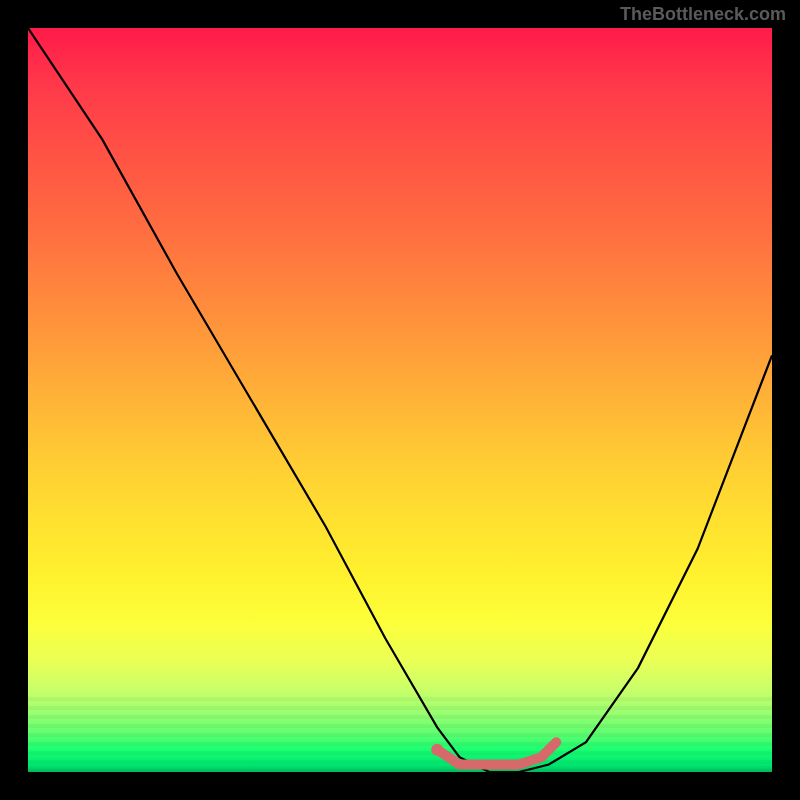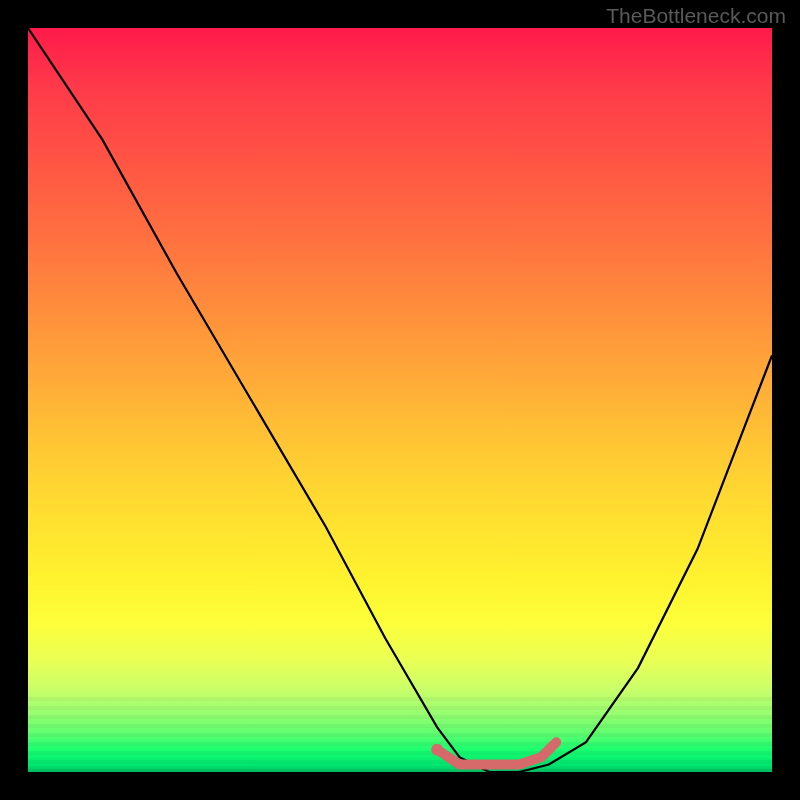--- a/index.html
+++ b/index.html
@@ -9,22 +9,22 @@
     height: 800px;
     background: #000;
     font-family: Arial, sans-serif;
     overflow: hidden;
   }
   .watermark {
     position: absolute;
     top: 4px;
     right: 14px;
     color: #5a5a5a;
-    font-size: 21px;
-    font-weight: normal;
+    font-size: 18px;
+    font-weight: bold;
     z-index: 10;
   }
   .chart-container {
     position: absolute;
     top: 28px;
     left: 28px;
     width: 744px;
     height: 744px;
     background: linear-gradient(to bottom,
       #ff1a4a 0%,

